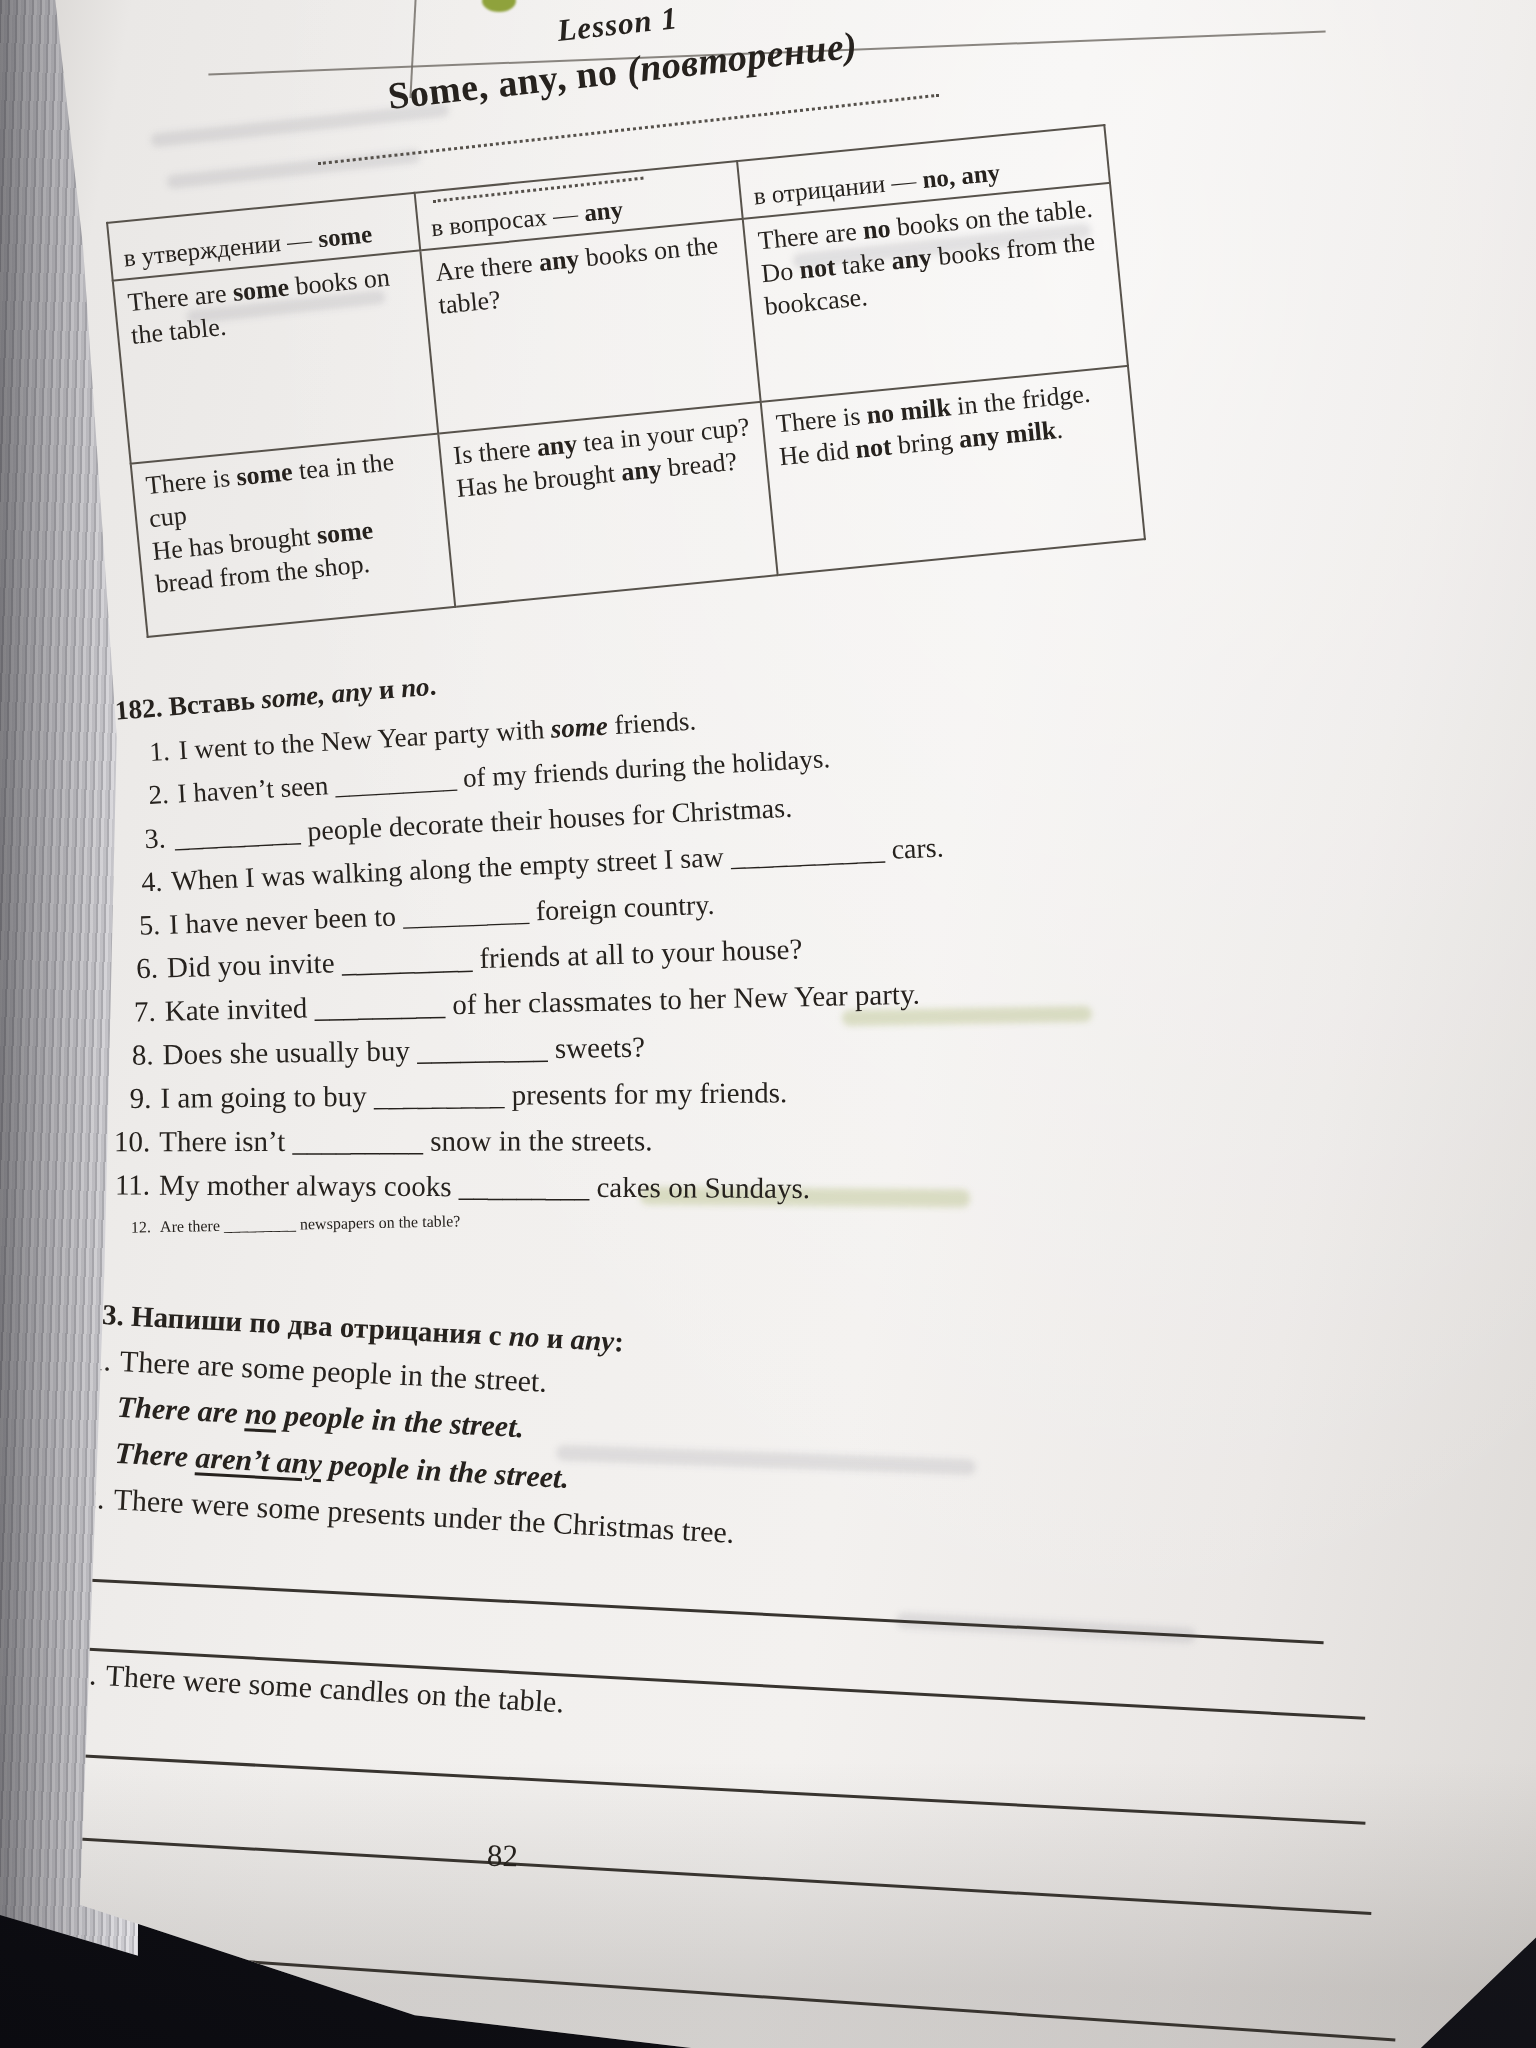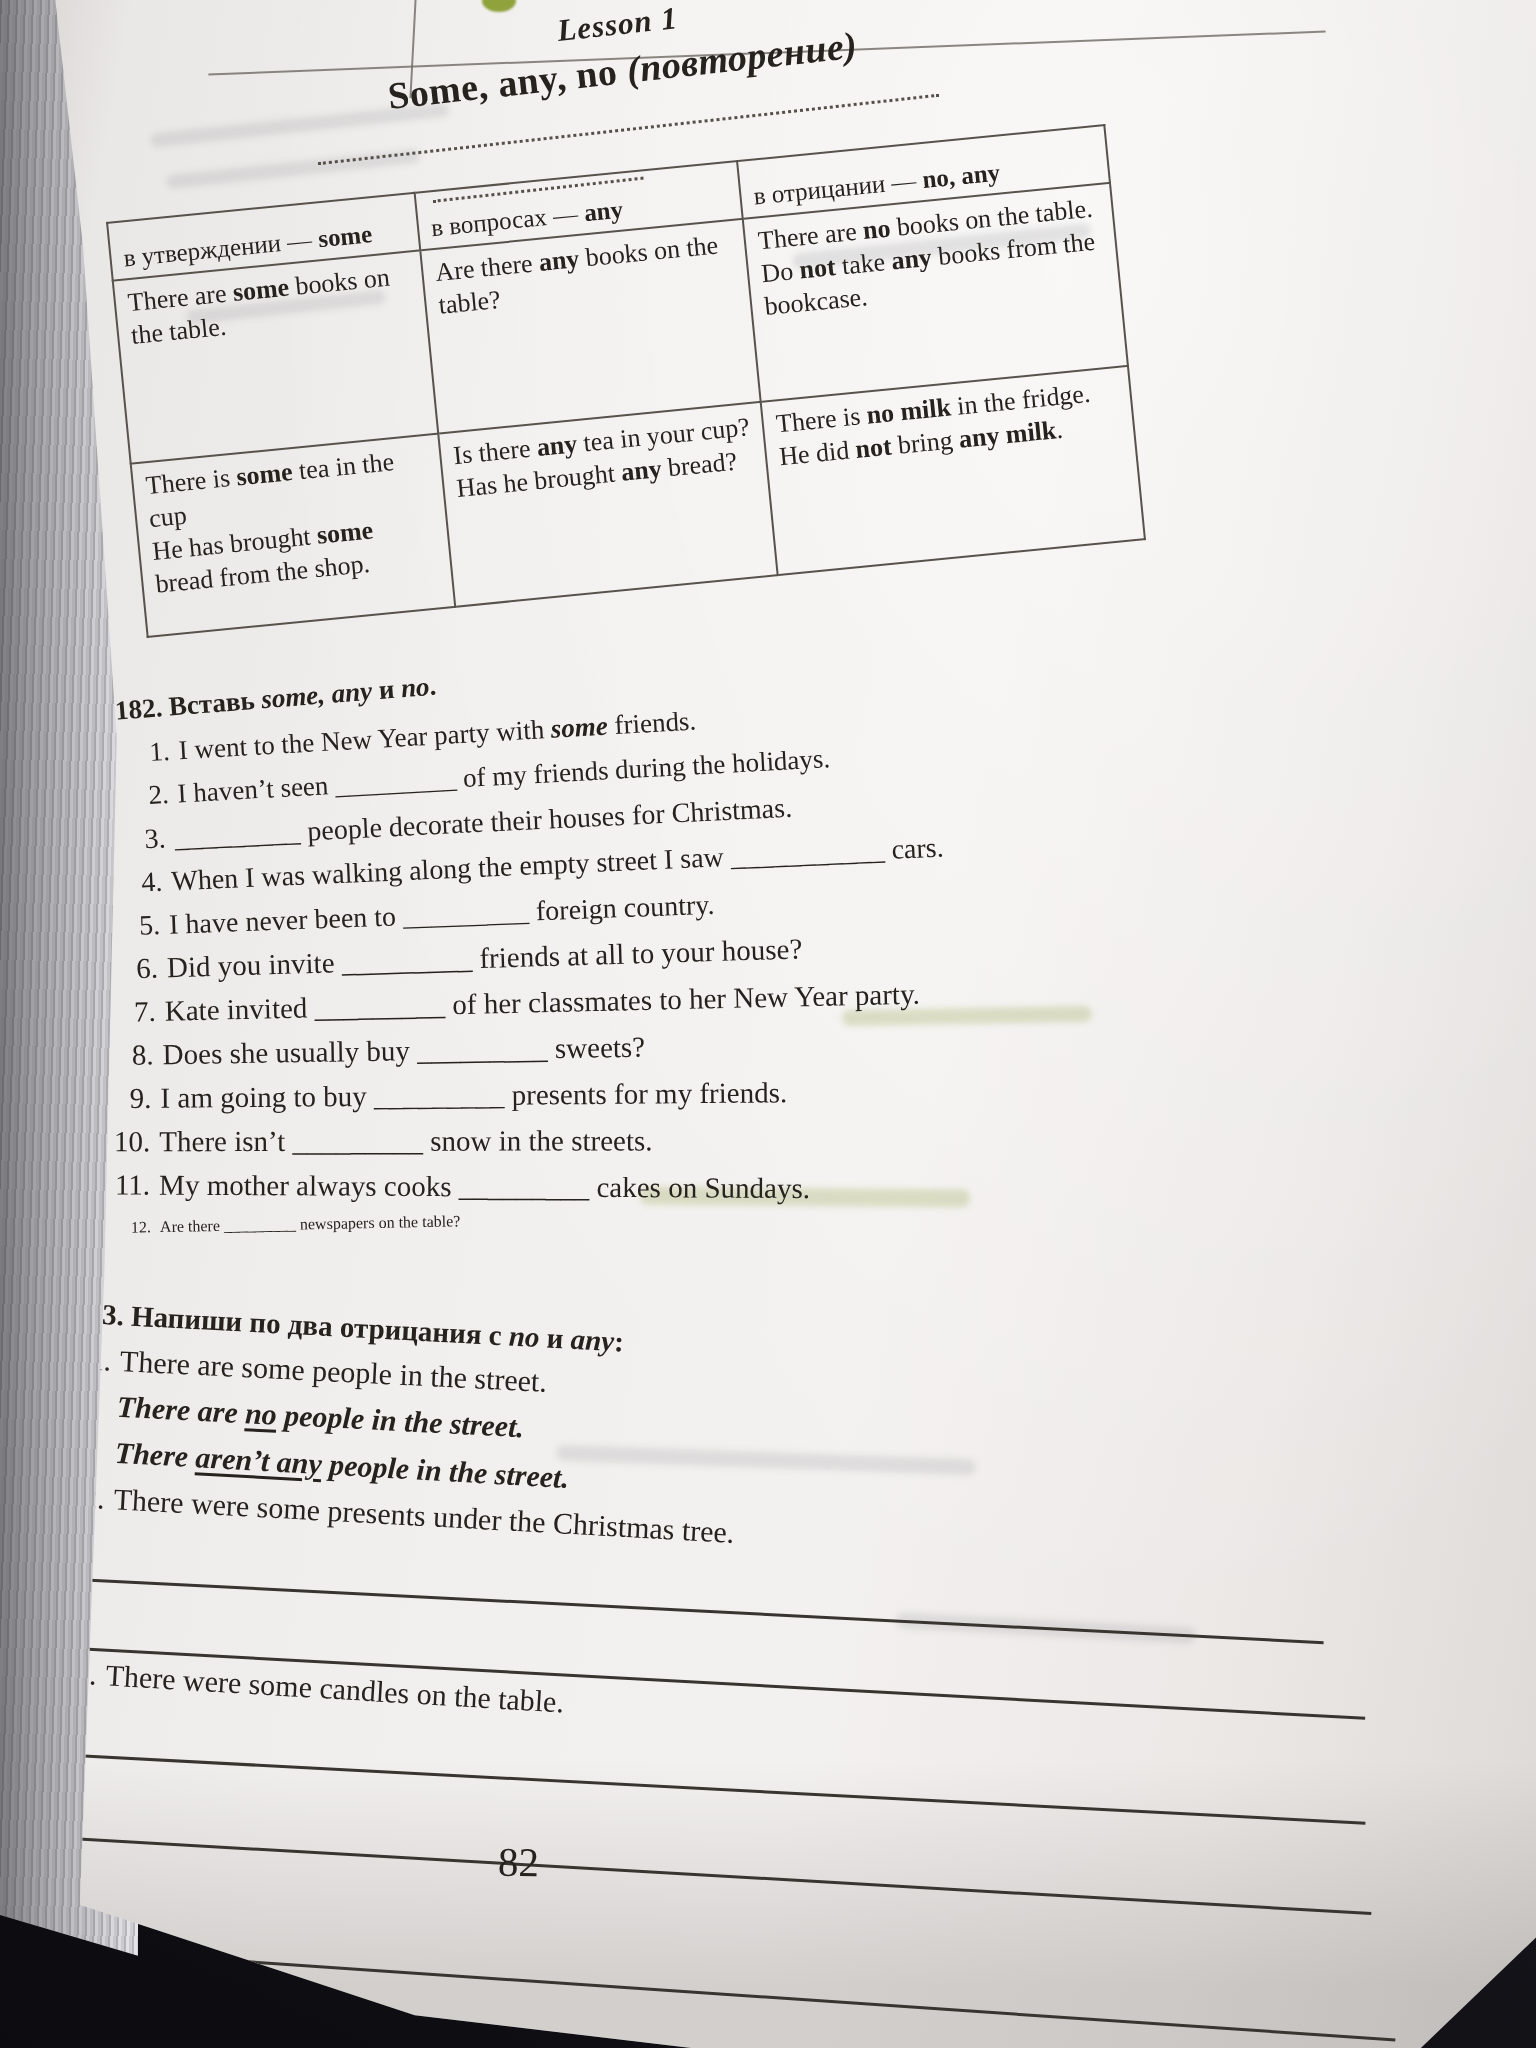--- a/index.html
+++ b/index.html
@@ -90,21 +90,21 @@
   .answer{font-weight:700;font-style:italic;font-size:30px;line-height:46px;margin-left:62px;transform-origin:left center;}
   .answer u{text-underline-offset:5px;text-decoration-thickness:2.5px;}
   .a1{transform:rotate(0.3deg);} .a2{transform:rotate(0.6deg);}
   .write-line{height:58px;border-bottom:3px solid #38342f;margin-left:38px;transform-origin:left bottom;}
   .wl-2a{width:1240px;transform:rotate(0.3deg);}
   .wl-2b{width:1285px;transform:rotate(0.5deg);margin-top:8px;}
   .wl-3a{width:1290px;transform:rotate(0.4deg);}
   .wl-3b{height:80px;width:1300px;transform:rotate(0.7deg);}
   .wl-3c{height:108px;width:1330px;transform:rotate(1.3deg);}
 
-  .page-number{position:absolute;left:498px;top:1838px;z-index:4;font-size:41px;transform:rotate(1deg);font-family:Liberation Serif, serif;}
+  .page-number{position:absolute;left:487px;top:1838px;z-index:4;font-size:31px;transform:rotate(1deg);font-family:Liberation Serif, serif;}
 
   
   .ghost{position:absolute;z-index:2;border-radius:8px;filter:blur(3px);}
   .ghost.gray{background:rgba(110,110,122,.16);}
   .ghost.green{background:rgba(146,162,74,.28);}
   .g1{left:150px;top:118px;width:300px;height:14px;transform:rotate(-6deg);}
   .g2{left:166px;top:162px;width:255px;height:14px;transform:rotate(-6deg);}
   .g3{left:792px;top:238px;width:300px;height:16px;transform:rotate(-6deg);}
   .g4{left:186px;top:300px;width:200px;height:14px;transform:rotate(-6deg);}
   .g5{left:842px;top:1008px;width:250px;height:16px;transform:rotate(-1deg);}

